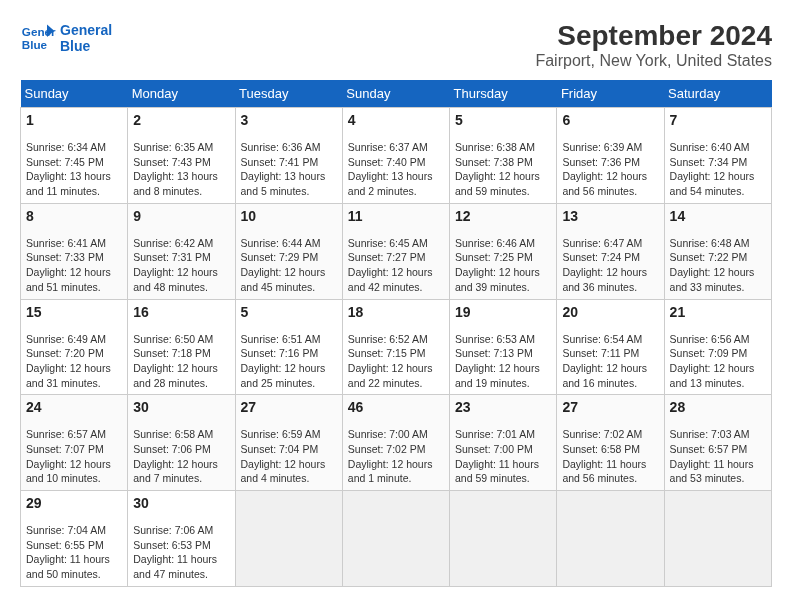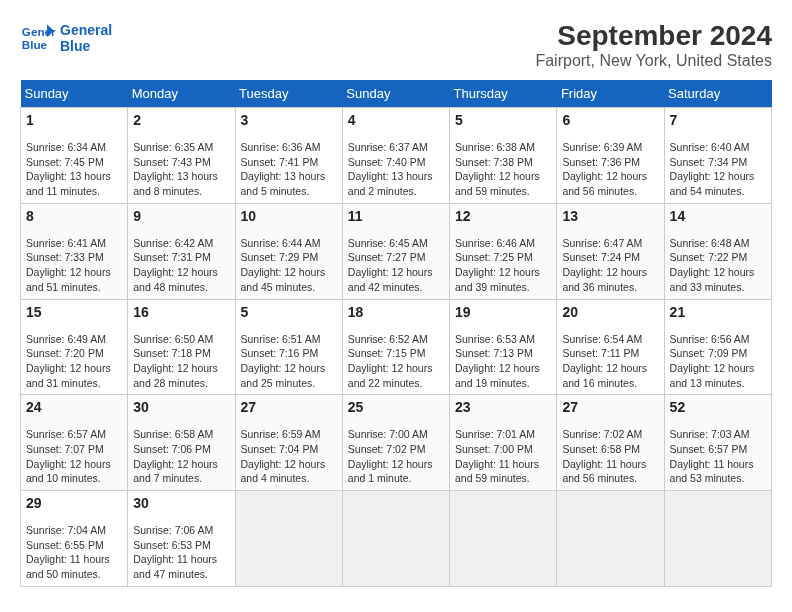--- a/index.html
+++ b/index.html
@@ -312,21 +312,21 @@
       </td>
         <td>
         <span class="day-num">27</span>
         <div class="day-info">
           Sunrise: 6:59 AM<br>
           Sunset: 7:04 PM<br>
           Daylight: 12 hours and 4 minutes.
         </div>
       </td>
         <td>
-        <span class="day-num">25</span>
+        <span class="day-num">46</span>
         <div class="day-info">
           Sunrise: 7:00 AM<br>
           Sunset: 7:02 PM<br>
           Daylight: 12 hours and 1 minute.
         </div>
       </td>
         <td>
         <span class="day-num">23</span>
         <div class="day-info">
           Sunrise: 7:01 AM<br>
@@ -336,21 +336,21 @@
       </td>
         <td>
         <span class="day-num">27</span>
         <div class="day-info">
           Sunrise: 7:02 AM<br>
           Sunset: 6:58 PM<br>
           Daylight: 11 hours and 56 minutes.
         </div>
       </td>
         <td>
-        <span class="day-num">52</span>
+        <span class="day-num">28</span>
         <div class="day-info">
           Sunrise: 7:03 AM<br>
           Sunset: 6:57 PM<br>
           Daylight: 11 hours and 53 minutes.
         </div>
       </td>
       </tr>
       <tr>
         <td>
         <span class="day-num">29</span>

